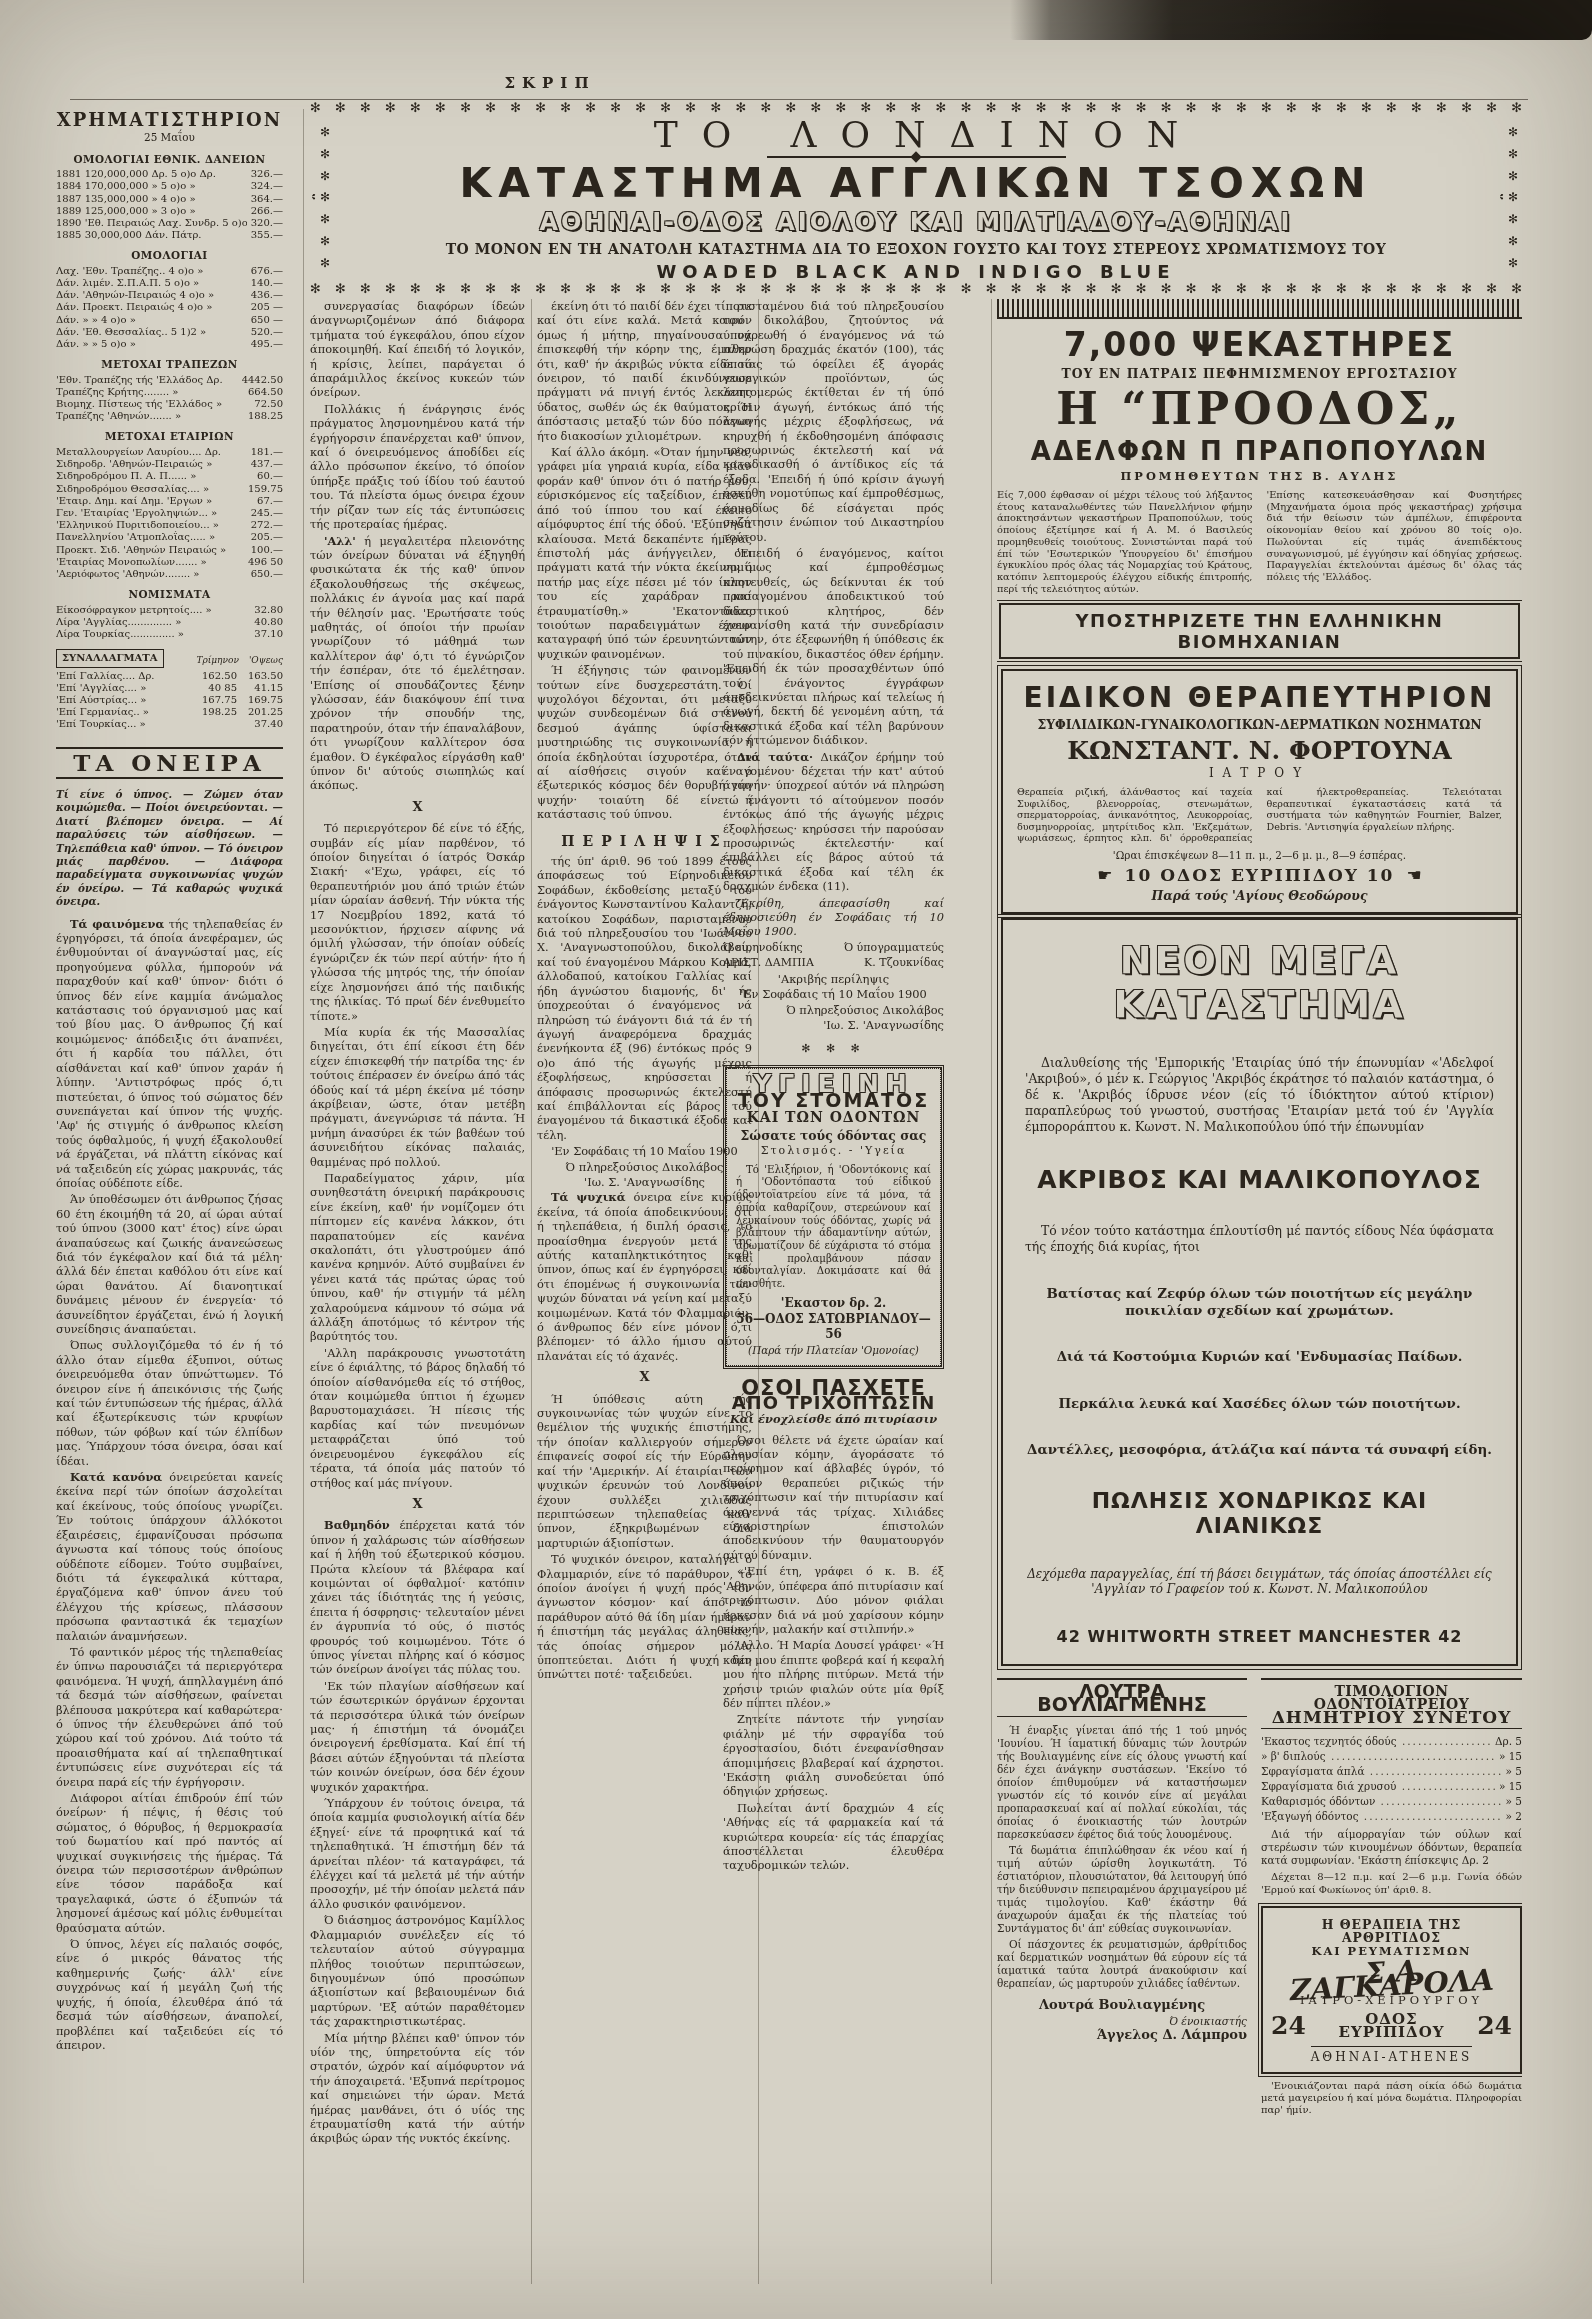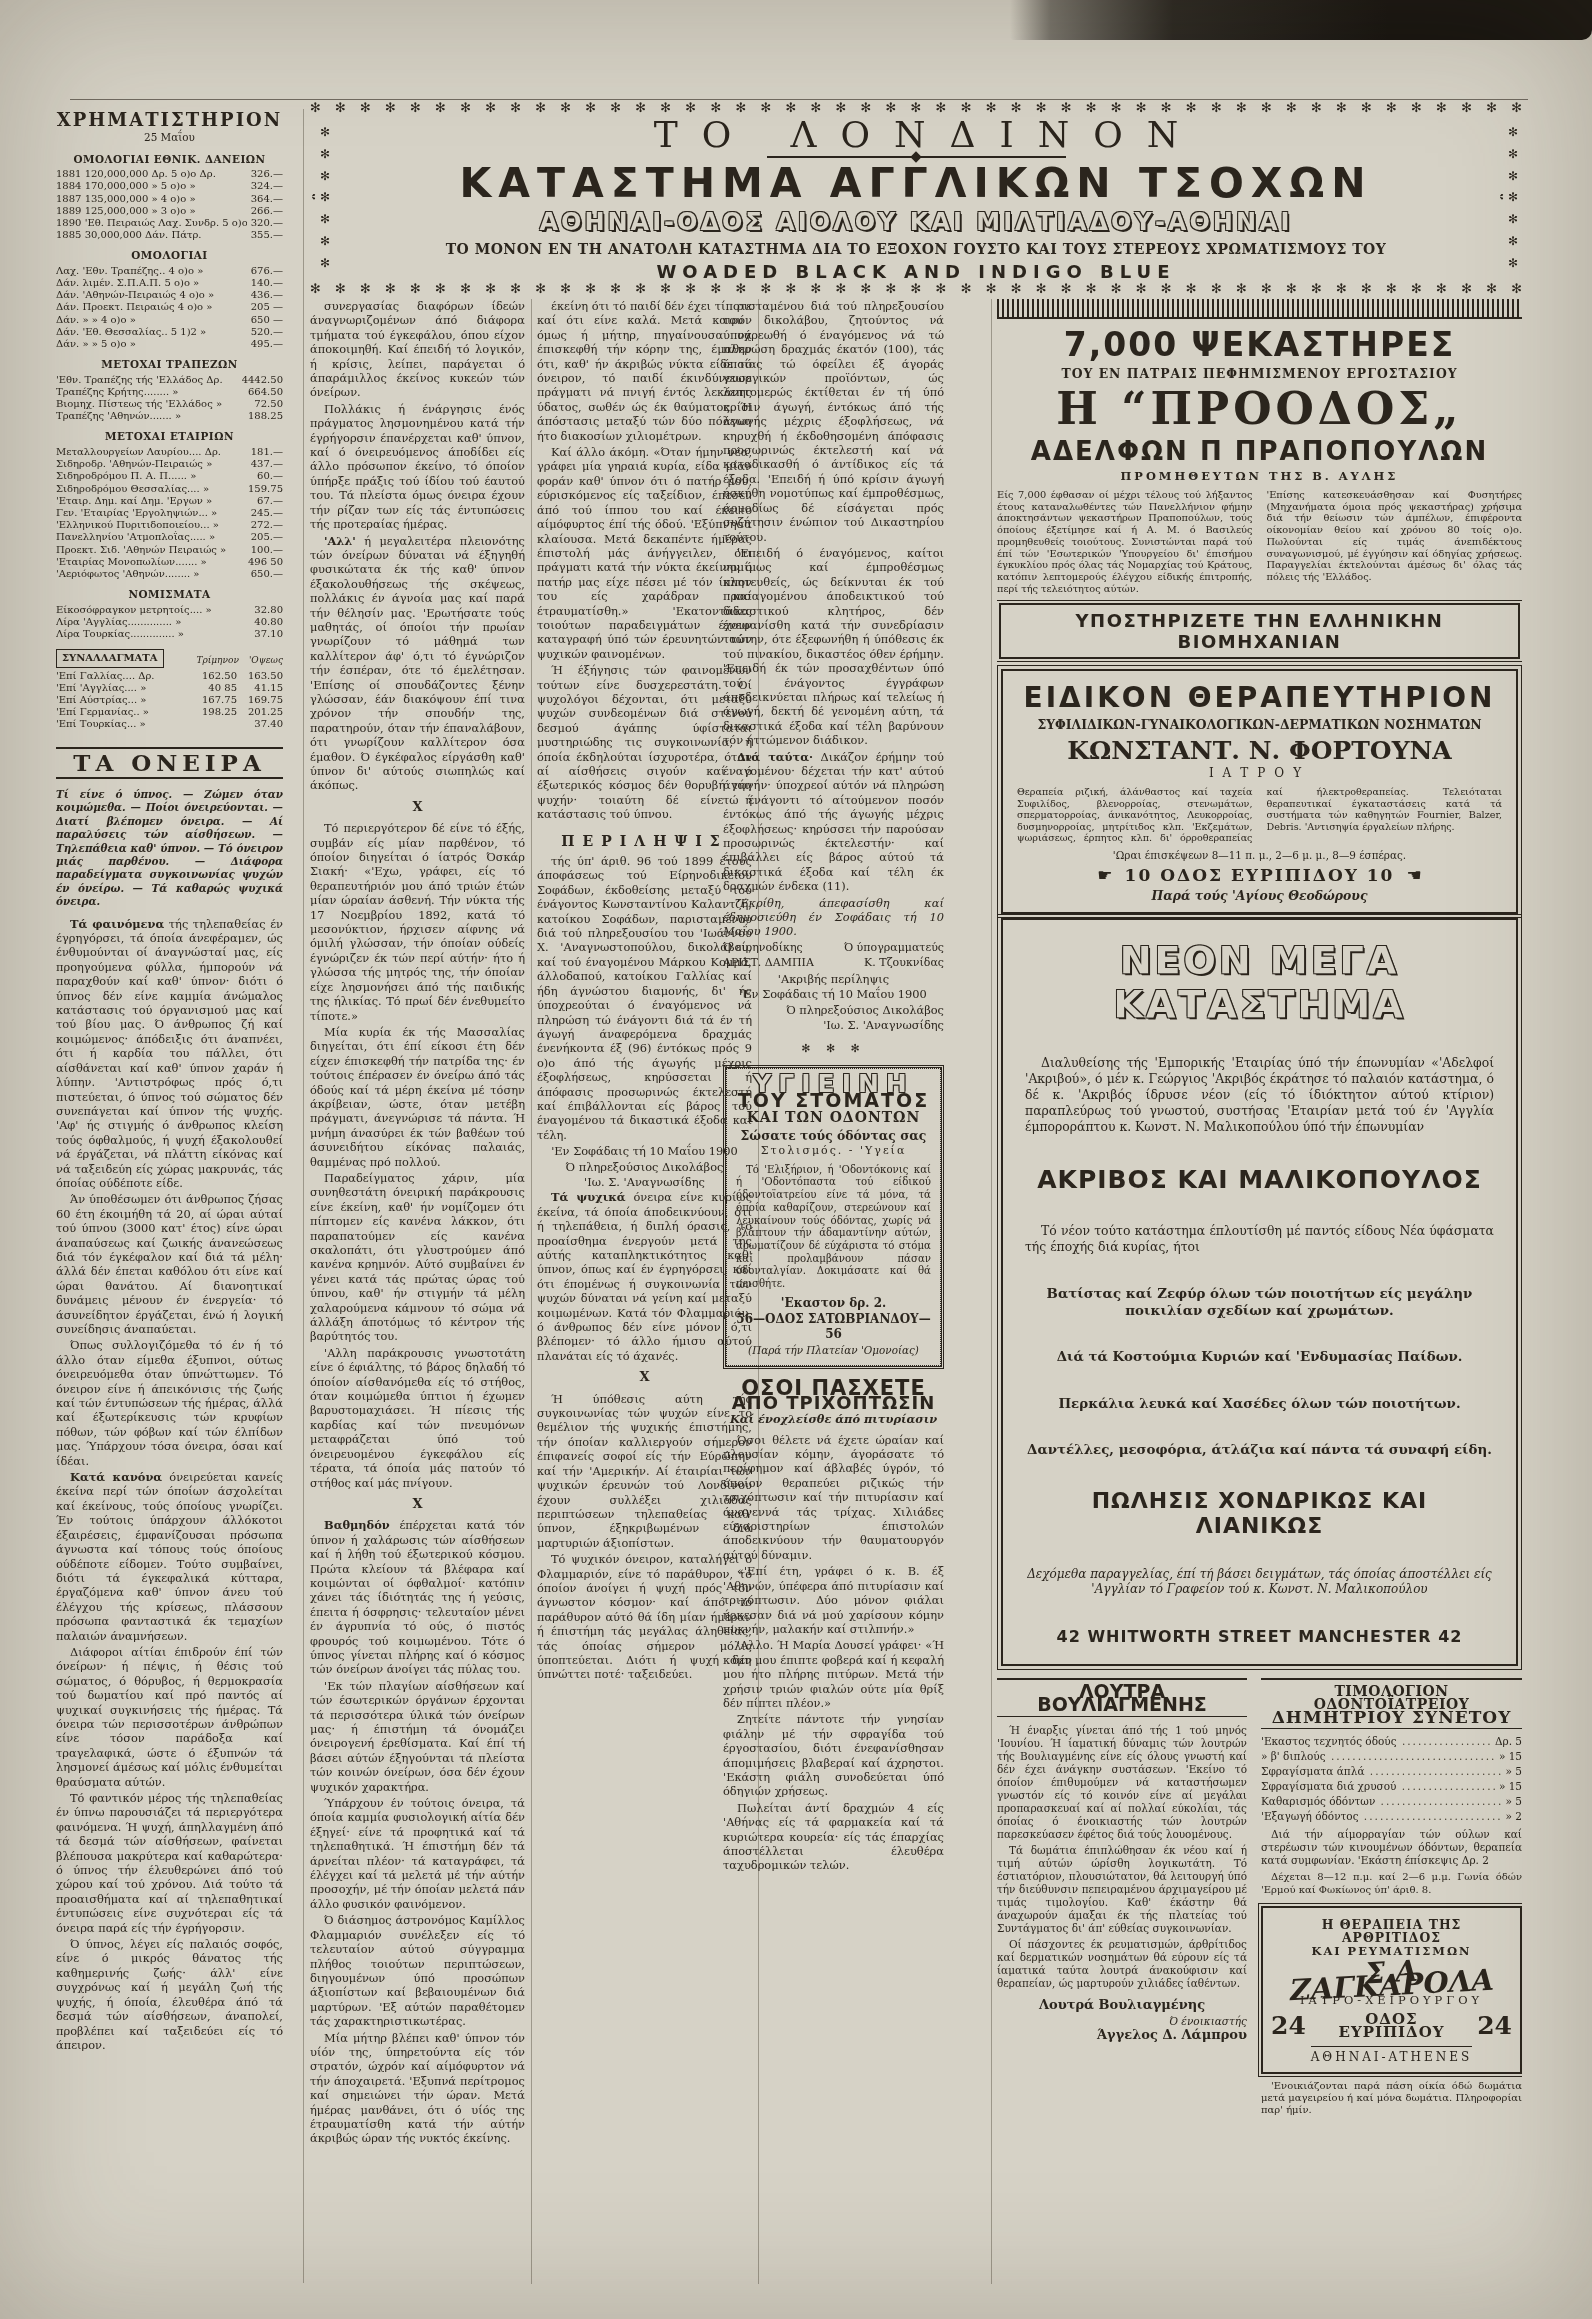--- a/index.html
+++ b/index.html
@@ -196,20 +196,21 @@
   .hair-h2 { text-align:center; font-family:"DejaVu Sans", sans-serif; font-weight:bold;
     font-size:18px; letter-spacing:1px; }
   .hair-sub { text-align:center; font-style:italic; font-weight:bold; font-size:11.4px; margin:2px 0 6px; }
 </style>
 </head>
 <body>
 
 <div class="page">
 
   <div class="smudge"></div>
+  <div class="masthead">ΣΚΡΙΠ</div>
   <div class="head-rule"></div>
 
   <div class="vrule vr1"></div>
   <div class="vrule vr2"></div>
   <div class="vrule vr3"></div>
   <div class="vrule vr4"></div>
 
   <section class="col col1">
     <h2 class="xtitle">ΧΡΗΜΑΤΙΣΤΗΡΙΟΝ</h2>
     <div class="xdate">25 Μαΐου</div>
@@ -392,22 +393,22 @@
           <span class="fxb">37.40</span>
         </div>
       </div>
 
     <h2 class="dreams-title">ΤΑ ΟΝΕΙΡΑ</h2>
     <div class="lead">Τί είνε ό ύπνος. — Ζώμεν όταν κοιμώμεθα. — Ποίοι όνειρεύονται. — Διατί βλέπομεν όνειρα. — Αί παραλύσεις τών αίσθήσεων. — Τηλεπάθεια καθ' ύπνον. — Τό όνειρον μιάς παρθένου. — Διάφορα παραδείγματα συγκοινωνίας ψυχών έν όνείρω. — Τά καθαρώς ψυχικά όνειρα.</div>
     <p class="bp"><b>Τά φαινόμενα</b><span> τής τηλεπαθείας έν έγρηγόρσει, τά όποία άνεφέραμεν, ώς ένθυμούνται οί άναγνώσταί μας, είς προηγούμενα φύλλα, ήμπορούν νά παραχθούν καί καθ' ύπνον· διότι ό ύπνος δέν είνε καμμία άνώμαλος κατάστασις τού όργανισμού μας καί τού βίου μας. Ό άνθρωπος ζή καί κοιμώμενος· άπόδειξις ότι άναπνέει, ότι ή καρδία του πάλλει, ότι αίσθάνεται καί καθ' ύπνον χαράν ή λύπην. 'Αντιστρόφως πρός ό,τι πιστεύεται, ό ύπνος τού σώματος δέν συνεπάγεται καί ύπνον τής ψυχής. 'Αφ' ής στιγμής ό άνθρωπος κλείση τούς όφθαλμούς, ή ψυχή έξακολουθεί νά έργάζεται, νά πλάττη είκόνας καί νά ταξειδεύη είς χώρας μακρυνάς, τάς όποίας ούδέποτε είδε.</span></p>
     <p class="bp">Άν ύποθέσωμεν ότι άνθρωπος ζήσας 60 έτη έκοιμήθη τά 20, αί ώραι αύταί τού ύπνου (3000 κατ' έτος) είνε ώραι άναπαύσεως καί ζωικής άνανεώσεως διά τόν έγκέφαλον καί διά τά μέλη· άλλά δέν έπεται καθόλου ότι είνε καί ώραι θανάτου. Αί διανοητικαί δυνάμεις μένουν έν ένεργεία· τό άσυνείδητον έργάζεται, ένώ ή λογική συνείδησις άναπαύεται.</p>
     <p class="bp">Όπως συλλογιζόμεθα τό έν ή τό άλλο όταν είμεθα έξυπνοι, ούτως όνειρευόμεθα όταν ύπνώττωμεν. Τό όνειρον είνε ή άπεικόνισις τής ζωής καί τών έντυπώσεων τής ήμέρας, άλλά καί έξωτερίκευσις τών κρυφίων πόθων, τών φόβων καί τών έλπίδων μας. Ύπάρχουν τόσα όνειρα, όσαι καί ίδέαι.</p>
     <p class="bp"><b>Κατά κανόνα</b><span> όνειρεύεται κανείς έκείνα περί τών όποίων άσχολείται καί έκείνους, τούς όποίους γνωρίζει. Έν τούτοις ύπάρχουν άλλόκοτοι έξαιρέσεις, έμφανίζουσαι πρόσωπα άγνωστα καί τόπους τούς όποίους ούδέποτε είδομεν. Τούτο συμβαίνει, διότι τά έγκεφαλικά κύτταρα, έργαζόμενα καθ' ύπνον άνευ τού έλέγχου τής κρίσεως, πλάσσουν πρόσωπα φανταστικά έκ τεμαχίων παλαιών άναμνήσεων.</span></p>
+    <p class="bp">Τό φαντικόν μέρος τής τηλεπαθείας έν ύπνω παρουσιάζει τά περιεργότερα φαινόμενα. Ή ψυχή, άπηλλαγμένη άπό τά δεσμά τών αίσθήσεων, φαίνεται βλέπουσα μακρύτερα καί καθαρώτερα· ό ύπνος τήν έλευθερώνει άπό τού χώρου καί τού χρόνου. Διά τούτο τά προαισθήματα καί αί τηλεπαθητικαί έντυπώσεις είνε συχνότεραι είς τά όνειρα παρά είς τήν έγρήγορσιν.</p>
     <p class="bp">Διάφοροι αίτίαι έπιδρούν έπί τών όνείρων· ή πέψις, ή θέσις τού σώματος, ό θόρυβος, ή θερμοκρασία τού δωματίου καί πρό παντός αί ψυχικαί συγκινήσεις τής ήμέρας. Τά όνειρα τών περισσοτέρων άνθρώπων είνε τόσον παράδοξα καί τραγελαφικά, ώστε ό έξυπνών τά λησμονεί άμέσως καί μόλις ένθυμείται θραύσματα αύτών.</p>
-    <p class="bp">Τό φαντικόν μέρος τής τηλεπαθείας έν ύπνω παρουσιάζει τά περιεργότερα φαινόμενα. Ή ψυχή, άπηλλαγμένη άπό τά δεσμά τών αίσθήσεων, φαίνεται βλέπουσα μακρύτερα καί καθαρώτερα· ό ύπνος τήν έλευθερώνει άπό τού χώρου καί τού χρόνου. Διά τούτο τά προαισθήματα καί αί τηλεπαθητικαί έντυπώσεις είνε συχνότεραι είς τά όνειρα παρά είς τήν έγρήγορσιν.</p>
     <p class="bp">Ό ύπνος, λέγει είς παλαιός σοφός, είνε ό μικρός θάνατος τής καθημερινής ζωής· άλλ' είνε συγχρόνως καί ή μεγάλη ζωή τής ψυχής, ή όποία, έλευθέρα άπό τά δεσμά τών αίσθήσεων, άναπολεί, προβλέπει καί ταξειδεύει είς τό άπειρον.</p>
   </section>
 
   <section class="london">
     <div class="star-row star-top">✻ ✻ ✻ ✻ ✻ ✻ ✻ ✻ ✻ ✻ ✻ ✻ ✻ ✻ ✻ ✻ ✻ ✻ ✻ ✻ ✻ ✻ ✻ ✻ ✻ ✻ ✻ ✻ ✻ ✻ ✻ ✻ ✻ ✻ ✻ ✻ ✻ ✻ ✻ ✻ ✻ ✻ ✻ ✻ ✻ ✻ ✻ ✻ ✻ ✻ ✻ ✻ ✻ ✻ ✻ ✻</div>
     <div class="star-row star-bottom">✻ ✻ ✻ ✻ ✻ ✻ ✻ ✻ ✻ ✻ ✻ ✻ ✻ ✻ ✻ ✻ ✻ ✻ ✻ ✻ ✻ ✻ ✻ ✻ ✻ ✻ ✻ ✻ ✻ ✻ ✻ ✻ ✻ ✻ ✻ ✻ ✻ ✻ ✻ ✻ ✻ ✻ ✻ ✻ ✻ ✻ ✻ ✻ ✻ ✻ ✻ ✻ ✻ ✻ ✻ ✻</div>
     <div class="star-v star-left">✻ ✻ ✻ ✻ ✻ ✻ ✻ ✻</div>
     <div class="star-v star-right">✻ ✻ ✻ ✻ ✻ ✻ ✻ ✻</div>
     <div class="london-inner">
       <div class="lon-t1">ΤΟ ΛΟΝΔΙΝΟΝ</div>

